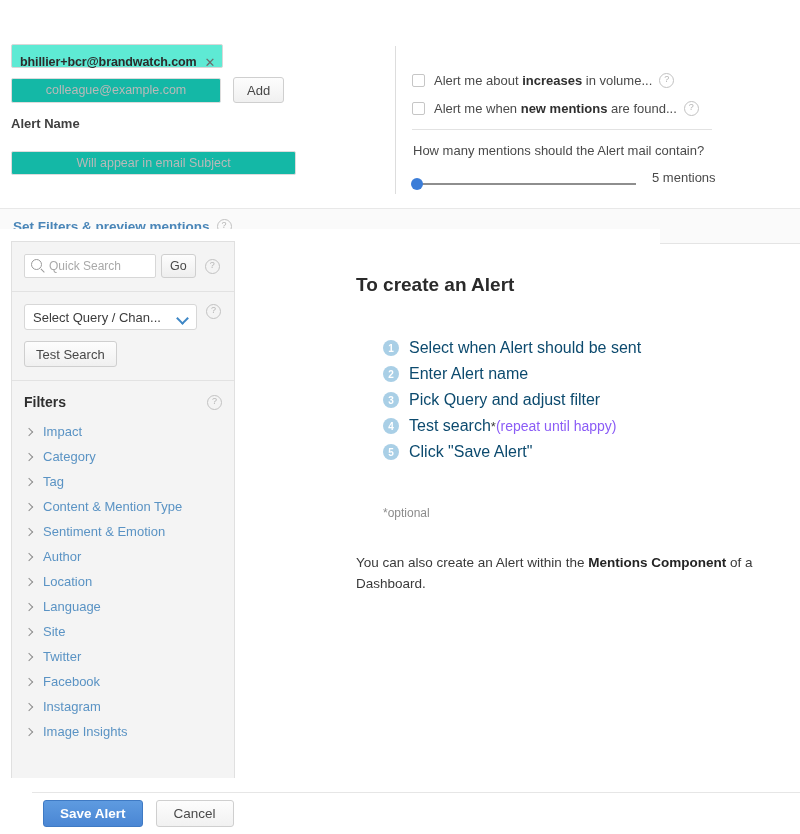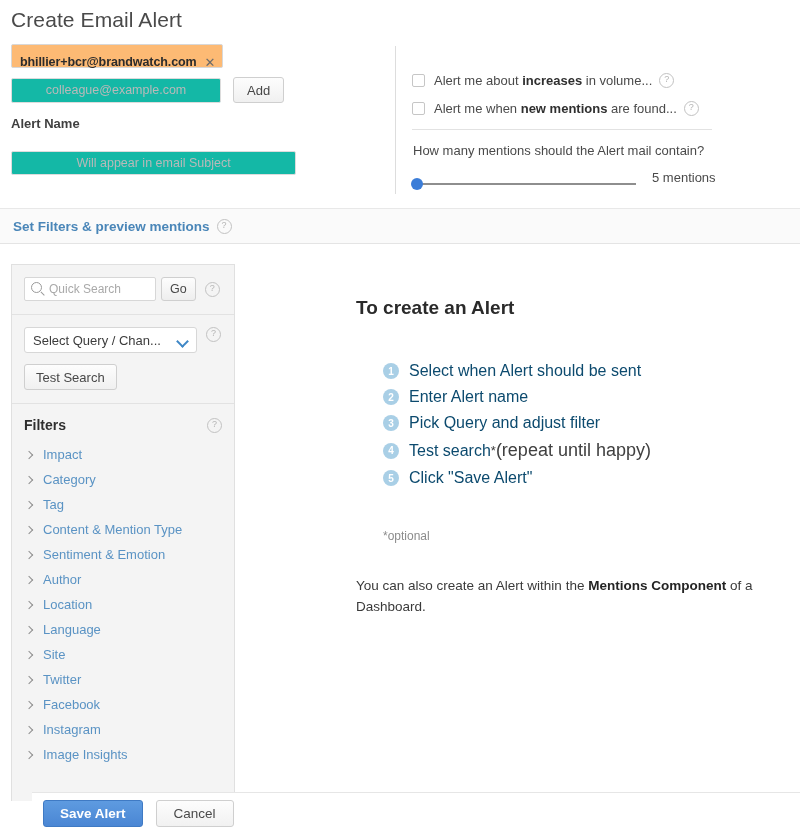--- a/index.html
+++ b/index.html
@@ -72,21 +72,21 @@
 
   
   .chip-box {
     display: inline-flex;
     align-items: center;
     box-sizing: border-box;
     height: 24px;
     padding: 12px 7px 0 8px;
     border: 1px solid #d8d8d8;
     border-radius: 2px;
-    background: #fdba74;
+    background: #5eead4;
     font-size: 12.5px;
     color: #2c2c2c;
     font-weight: bold;
     letter-spacing: -0.1px;
   }
   .chip-remove {
     margin-left: 8px;
     font-size: 13px;
     color: #6b6b6b;
     font-weight: normal;
@@ -243,21 +243,21 @@
     line-height: 13px;
     color: #b5b5b5;
     font-family: "Liberation Sans", sans-serif;
   }
   .help-inline { margin-left: 7px; vertical-align: middle; }
 
   
   .lower {
     position: absolute;
     left: 0;
-    top: 252px;
+    top: 229px;
     width: 660px;
     height: 549px;
     background: #ffffff;
   }
 
   
   .sidebar {
     position: absolute;
     left: 11px;
     top: 12px;
@@ -447,22 +447,22 @@
     align-items: center;
     justify-content: center;
     margin-right: 10px;
     flex: 0 0 auto;
   }
   .step-text {
     font-size: 16px;
     color: #0c4a6e;
   }
   .step-sub {
-    font-size: 18px;
-    color: #404040;
+    font-size: 14px;
+    color: #8b5cf6;
     text-align: right;
   }
   .sup-star { font-size: 13px; vertical-align: top; }
 
   .optional-note {
     position: absolute;
     left: 147px;
     top: 265px;
     font-size: 12px;
     color: #8c8c8c;
@@ -518,21 +518,20 @@
     font-size: 13.5px;
     color: #4a4a4a;
     cursor: pointer;
   }
 </style>
 </head>
 <body>
 
 <div class="page">
 
-  <div class="page-title">Create Email Alert</div>
 
   <div class="form-area">
 
     <div class="form-left">
 
       <div class="chip-box">
         <span>bhillier+bcr@brandwatch.com</span>
         <span class="chip-remove">✕</span>
       </div>
 

